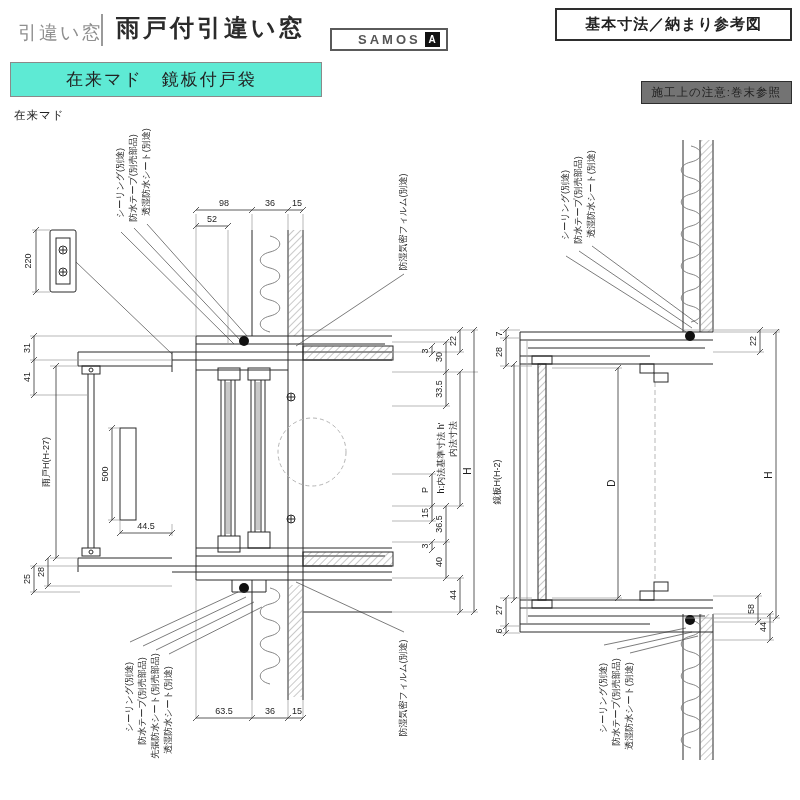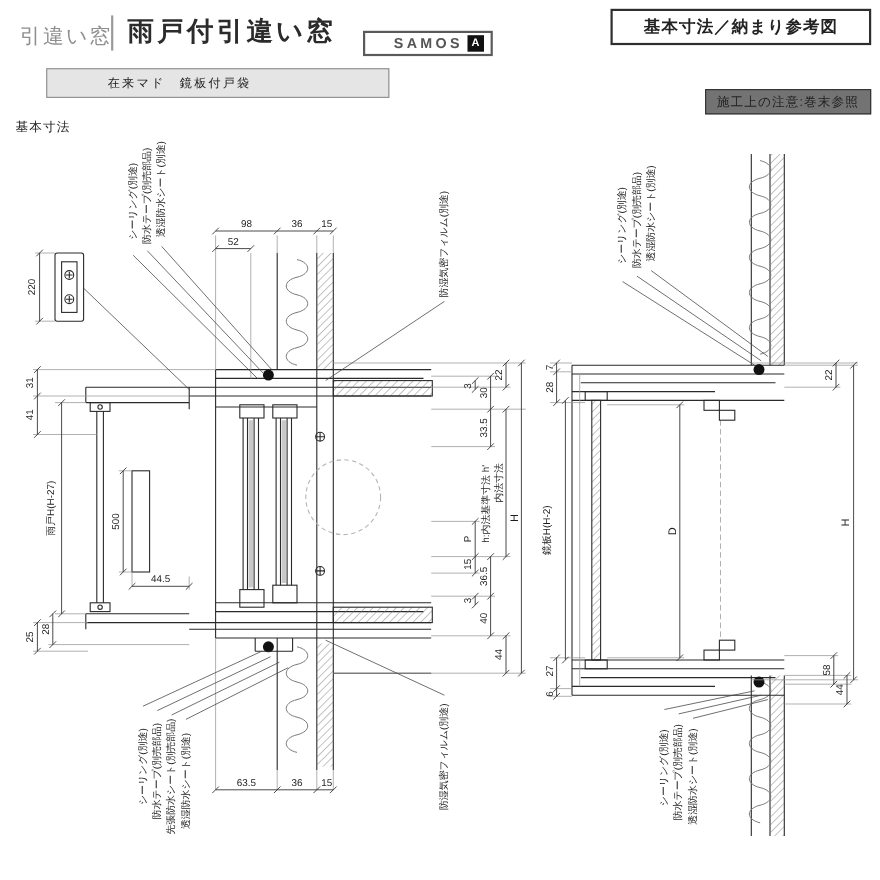--- a/index.html
+++ b/index.html
@@ -6,21 +6,21 @@
   .page{position:relative;width:800px;height:800px;background:#fff;overflow:hidden;
         font-family:"Liberation Sans","DejaVu Sans",sans-serif;color:#222;}
   .hdr-category{position:absolute;left:18px;top:20px;font-size:19px;color:#8f8f8f;letter-spacing:2px;}
   .hdr-divider{position:absolute;left:101px;top:14px;width:2px;height:32px;background:#9a9a9a;}
   .hdr-title{position:absolute;left:116px;top:12px;font-size:24px;font-weight:600;color:#2b2b2b;letter-spacing:3px;}
   .brand-box{position:absolute;left:330px;top:28px;border:2px solid #5a5a5a;padding:2px 6px;display:flex;align-items:center;gap:4px;background:#fff;}
   .brand-text{font-size:13px;font-weight:700;color:#555;letter-spacing:3px;margin-left:20px;}
   .brand-mark{width:15px;height:15px;background:#111;color:#fff;font-size:10px;font-weight:700;display:flex;align-items:center;justify-content:center;}
   .ref-box{position:absolute;right:8px;top:8px;border:2px solid #2e2e2e;padding:5px 28px;font-size:15px;font-weight:600;letter-spacing:1px;background:#fff;}
   .note-box{position:absolute;right:8px;top:42px;border:1px solid #2e2e2e;padding:3px 10px;font-size:11.5px;letter-spacing:1px;background:#737373;margin-top:39px;}
-  .subtype-box{position:absolute;left:10px;top:62px;width:255px;border:1px solid #8a8a8a;padding:5px 0 5px 55px;font-size:11px;letter-spacing:2px;background:#e5e5e5;margin-left:32px;}
+  .subtype-box{position:absolute;left:10px;top:62px;width:255px;border:1px solid #8a8a8a;padding:5px 0 5px 55px;font-size:17px;letter-spacing:2px;background:#5eead4;}
   .view-label{position:absolute;left:14px;top:108px;font-size:11.5px;letter-spacing:1px;}
   svg{position:absolute;left:0;top:0;}
   text.dim{font-family:"Liberation Sans","DejaVu Sans",sans-serif;font-size:9px;fill:#1e1e1e;dominant-baseline:middle;}
   text.dimL{font-family:"Liberation Sans","DejaVu Sans",sans-serif;font-size:10px;fill:#1e1e1e;dominant-baseline:middle;}
   text.callout{font-family:"Liberation Sans","DejaVu Sans",sans-serif;font-size:9px;fill:#1e1e1e;dominant-baseline:middle;}
 </style>
 </head>
 <body>
 
 <div class="page">
@@ -30,21 +30,21 @@
   <span class="hdr-title">雨戸付引違い窓</span>
 
   <span class="brand-box">
     <span class="brand-text">SAMOS</span>
     <span class="brand-mark">A</span>
   </span>
 
   <span class="ref-box">基本寸法／納まり参考図</span>
   <span class="note-box">施工上の注意:巻末参照</span>
   <span class="subtype-box">在来マド　鏡板付戸袋</span>
-  <span class="view-label">基本寸法</span>
+  <span class="view-label">在来マド</span>
 
   <svg width="800" height="800" viewBox="0 0 800 800">
     <defs>
       <pattern id="h1" patternUnits="userSpaceOnUse" width="5" height="5" patternTransform="rotate(45)">
         <line x1="0" y1="0" x2="0" y2="5" stroke="#777" stroke-width="0.8"></line>
       </pattern>
     </defs>
 
     <g stroke="#2a2a2a" stroke-width="1" fill="none">
 

